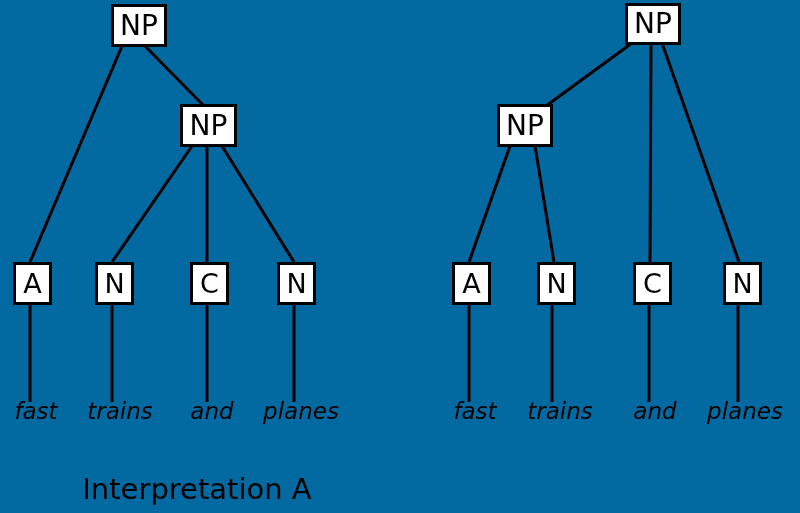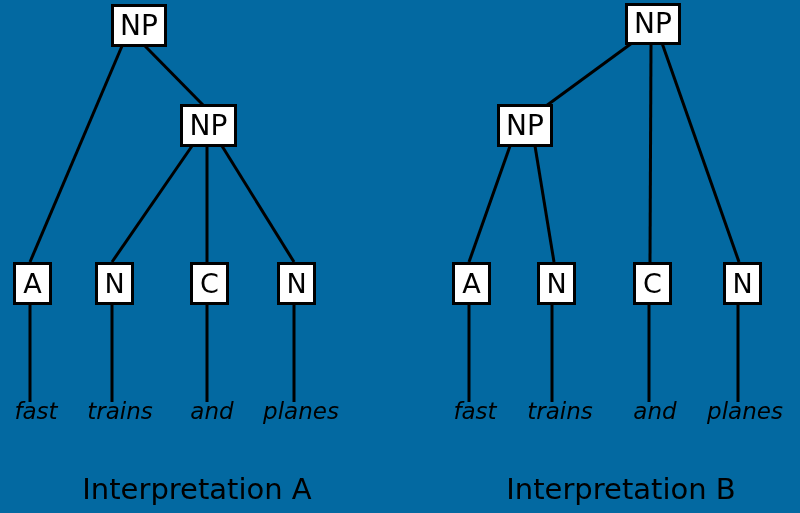--- a/index.html
+++ b/index.html
@@ -114,15 +114,14 @@
   <div class="node leaf-node" style="left:452px;">A</div>
   <div class="node leaf-node" style="left:537px;">N</div>
   <div class="node leaf-node" style="left:633px;">C</div>
   <div class="node leaf-node" style="left:723px;">N</div>
 
   <div class="word" style="left:475px;">fast</div>
   <div class="word" style="left:560px;">trains</div>
   <div class="word" style="left:655px;">and</div>
   <div class="word" style="left:745px;">planes</div>
 
-  <div class="caption" style="left:621px;">Interpretation B</div>
 
 </div>
 
 </body></html>

